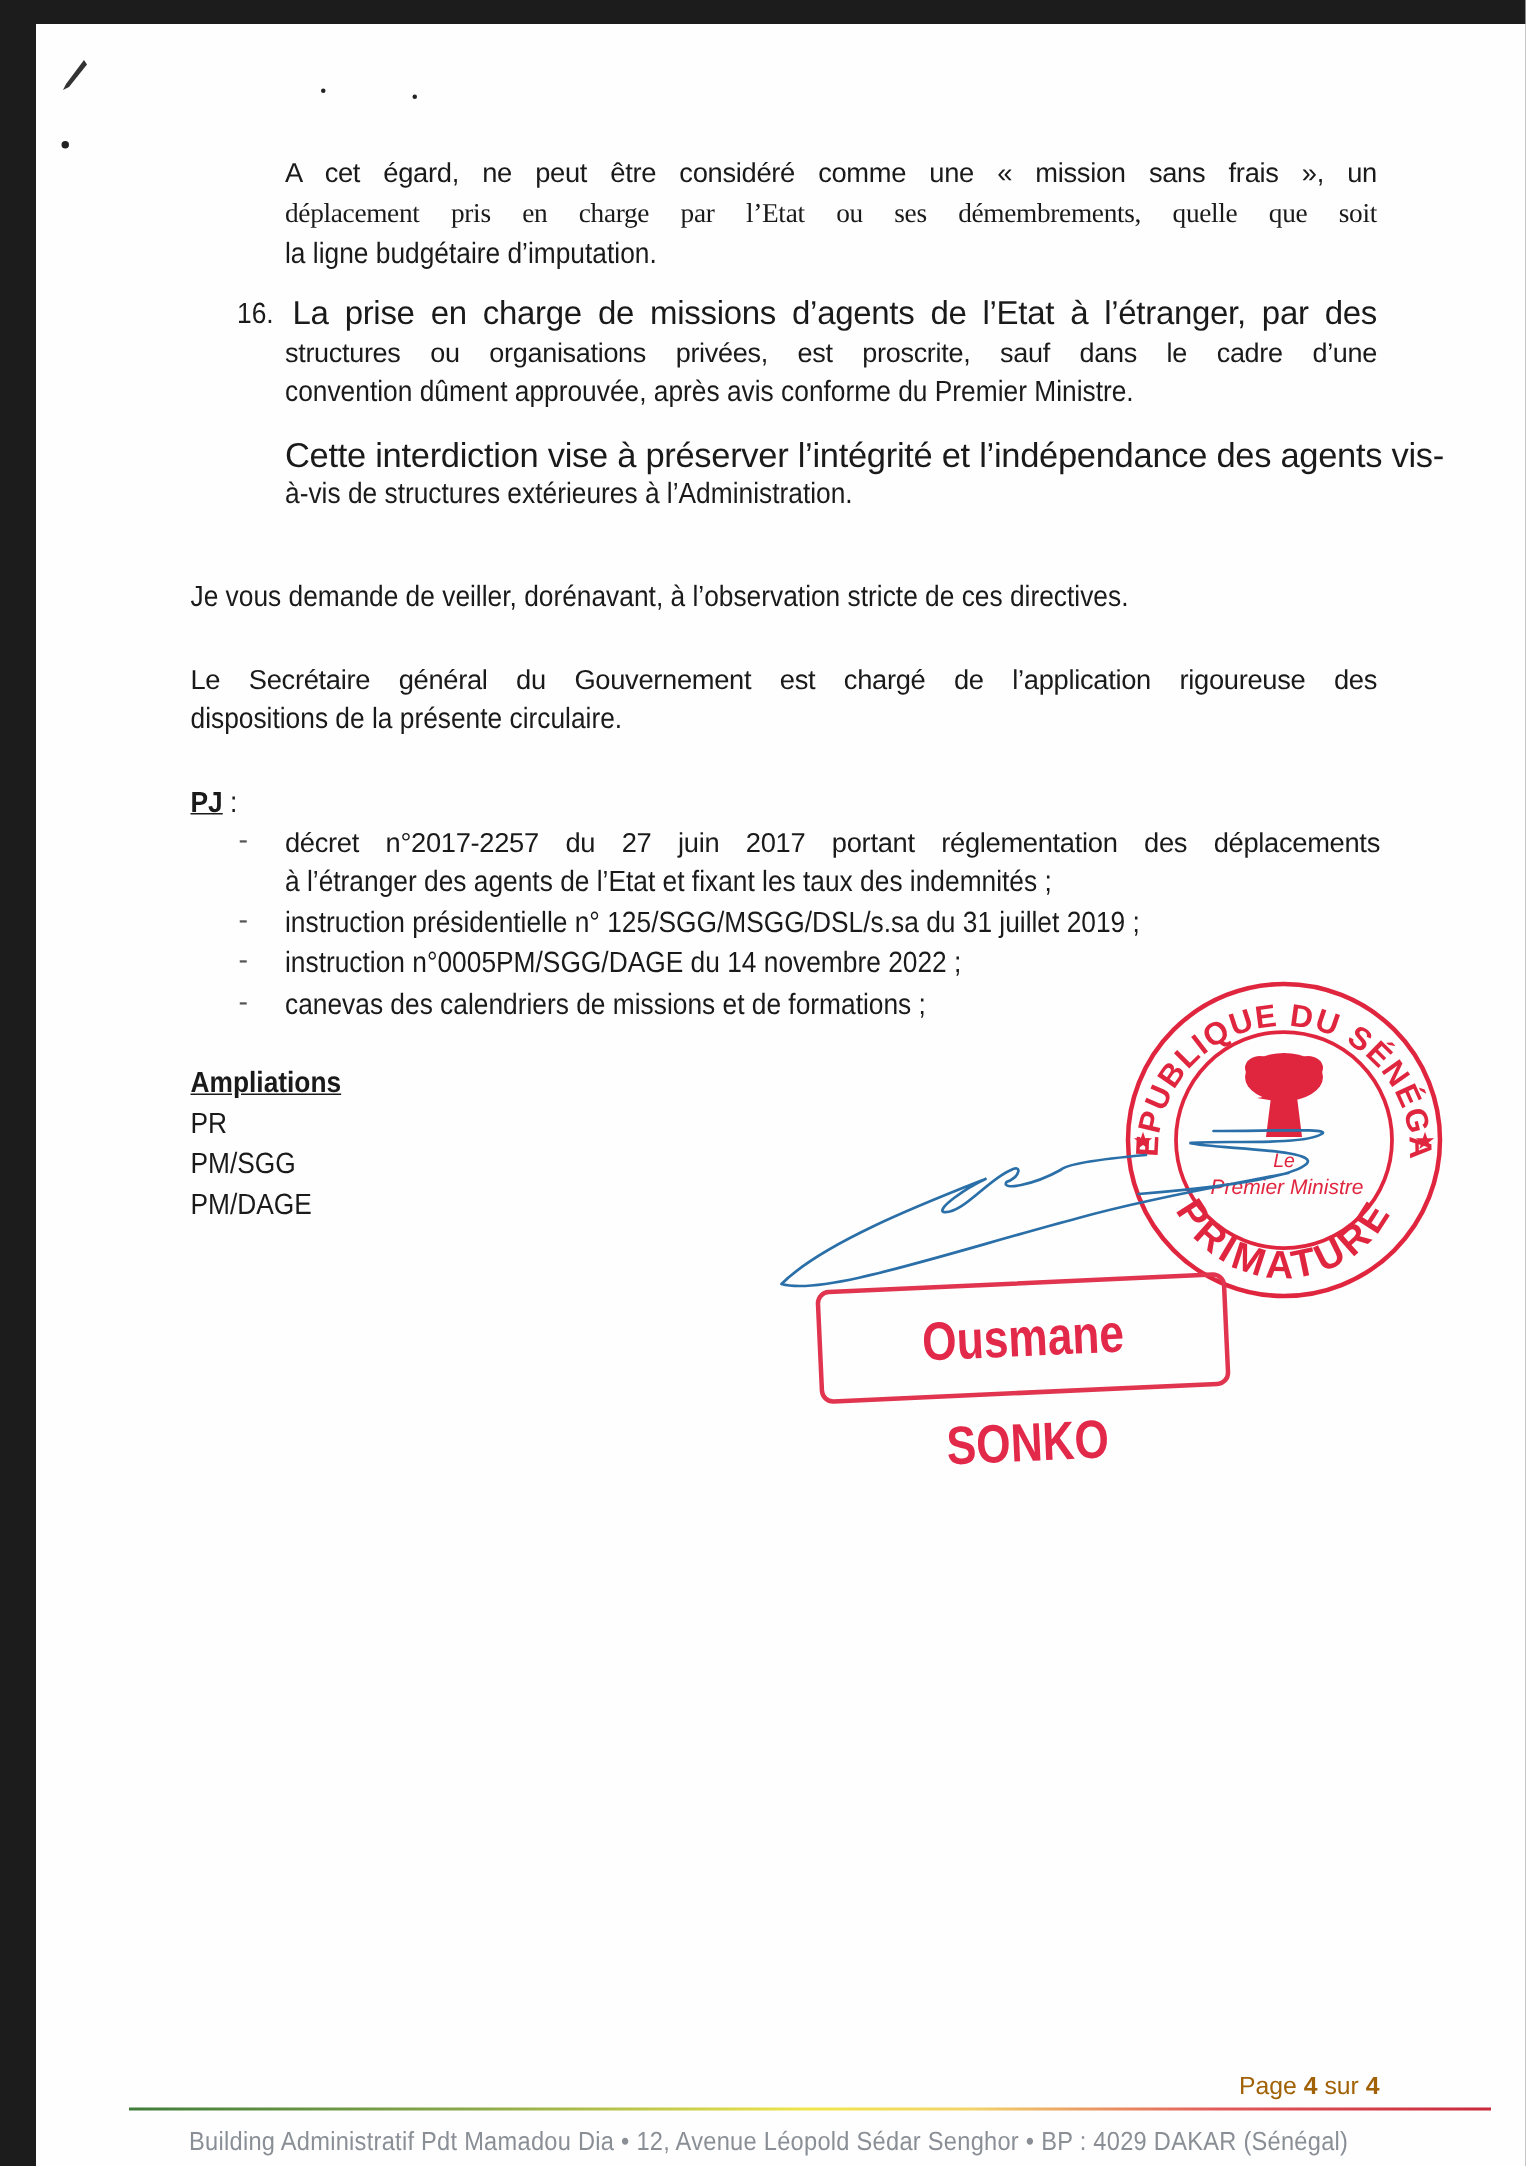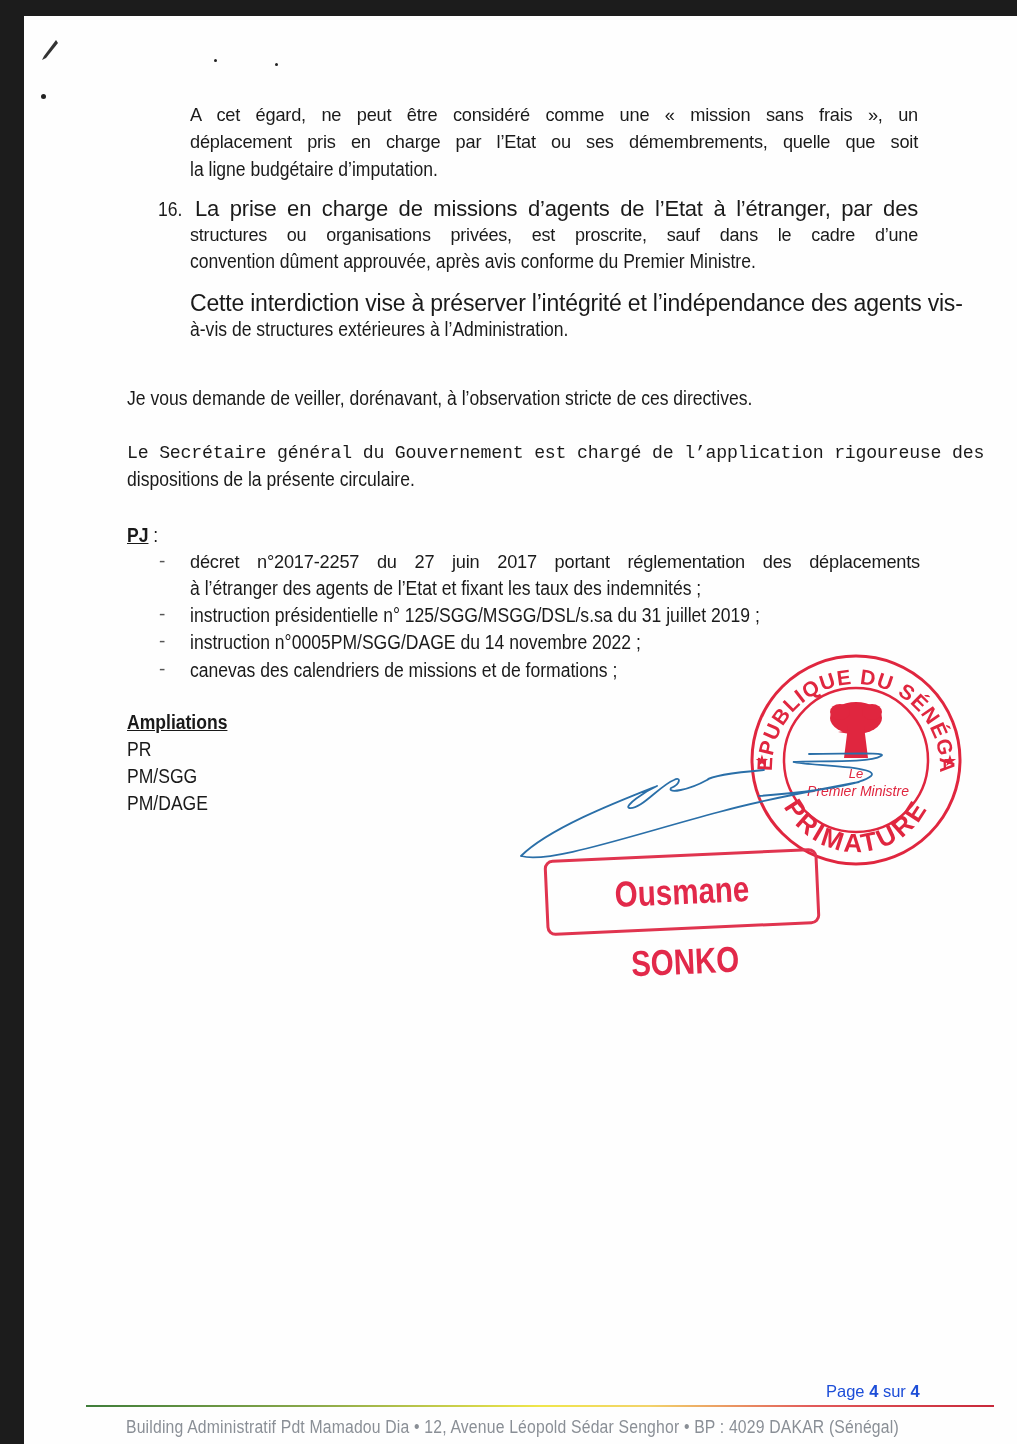--- a/index.html
+++ b/index.html
@@ -17,21 +17,21 @@
   .j { display: block; text-align: justify; text-align-last: justify; }
   .ul { text-decoration: underline; font-weight: bold; }
   .dash { position: absolute; color: #555; font-size: 19px; }
   .stamp-name {
     position: absolute; left: 521px; top: 838px; width: 268px; height: 70px;
     border: 3px solid #e0344f; border-radius: 9px; transform: rotate(-2.6deg);
     color: #e2294a; font-weight: bold; font-size: 36px; line-height: 70px; text-align: center;
     letter-spacing: 0px;
   }
   .stamp-name span { display: inline-block; transform: scaleX(0.82); }
-  .footer-page { position: absolute; left: 802px; top: 1366px; font-size: 16.5px; color: #1d4ed8; }
+  .footer-page { position: absolute; left: 802px; top: 1366px; font-size: 16.5px; color: #a16207; }
   .footer-page b { font-weight: bold; }
   .footer-rule {
     position: absolute; left: 62px; top: 1389px; width: 908px; height: 2px;
     background: linear-gradient(to right, #3f7d3a 0%, #8aa84a 25%, #f0e64a 50%, #f2d36a 62%, #e25a5a 80%, #c8283a 100%);
   }
   .footer-addr {
     position: absolute; left: 102px; top: 1401px; font-size: 17.5px; color: #8a8f96;
     white-space: nowrap; letter-spacing: 0.2px; transform: scaleX(0.9); transform-origin: left top;
   }
 </style>
@@ -45,21 +45,21 @@
   </svg>
   <div class="scan-mark" style="left:17px;top:78px;width:5px;height:5px;border-radius:50%;background:#222"></div>
   <div class="scan-mark" style="left:190px;top:43px;width:3px;height:3px;border-radius:50%;background:#222"></div>
   <div class="scan-mark" style="left:251px;top:47px;width:3px;height:3px;border-radius:50%;background:#222"></div>
 
   <div>
     <div class="line" style="left:166px;top:86px;width:728px">
         <span class="j" style="font-size: 18.2px; letter-spacing: -0.2px;">A cet égard, ne peut être considéré comme une « mission sans frais », un</span>
       </div>
     <div class="line" style="left:166px;top:113px;width:728px">
-        <span class="j" style="font-size: 18.2px; letter-spacing: -0.2px;">déplacement pris en charge par l’Etat ou ses démembrements, quelle que soit</span>
+        <span class="j" style="font-size: 18.2px; letter-spacing: -0.2px; font-family: Liberation Serif, serif;">déplacement pris en charge par l’Etat ou ses démembrements, quelle que soit</span>
       </div>
     <div class="line" style="left: 166px; top: 140px; transform: scaleX(0.9); transform-origin: left top;">la ligne budgétaire d’imputation.</div>
   </div>
 
   <div>
     <div class="line" style="left: 134px; top: 180px; transform: scaleX(0.9); transform-origin: left top;">16.</div>
     <div class="line" style="left:171px;top:180px;width:723px">
         <span class="j" style="font-size: 22px; letter-spacing: -0.2px;">La prise en charge de missions d’agents de l’Etat à l’étranger, par des</span>
       </div>
     <div class="line" style="left:166px;top:206px;width:728px">
@@ -67,21 +67,21 @@
       </div>
     <div class="line" style="left: 166px; top: 232px; transform: scaleX(0.9); transform-origin: left top;">convention dûment approuvée, après avis conforme du Premier Ministre.</div>
     <div class="line" style="left:166px;top:274px;width:728px">
         <span class="j" style="font-size: 23px; letter-spacing: -0.2px;">Cette interdiction vise à préserver l’intégrité et l’indépendance des agents vis-</span>
       </div>
     <div class="line" style="left: 166px; top: 300px; transform: scaleX(0.9); transform-origin: left top;">à-vis de structures extérieures à l’Administration.</div>
   </div>
 
   <div class="line" style="left: 103px; top: 369px; transform: scaleX(0.9); transform-origin: left top;">Je vous demande de veiller, dorénavant, à l’observation stricte de ces directives.</div>
   <div class="line" style="left:103px;top:424px;width:791px">
-      <span class="j" style="font-size: 18.2px; letter-spacing: -0.2px; font-family: Liberation Mono, monospace;">Le Secrétaire général du Gouvernement est chargé de l’application rigoureuse des</span>
+      <span class="j" style="font-size: 18.2px; letter-spacing: -0.2px;">Le Secrétaire général du Gouvernement est chargé de l’application rigoureuse des</span>
     </div>
   <div class="line" style="left: 103px; top: 450px; transform: scaleX(0.9); transform-origin: left top;">dispositions de la présente circulaire.</div>
 
   <div>
     <div class="line" style="left: 103px; top: 506px; transform: scaleX(0.9); transform-origin: left top;"><span class="ul">PJ</span><span> :</span></div>
 
     <div class="dash" style="left:135px;top:534px;">-</div>
     <div class="line" style="left:166px;top:533px;width:730px">
         <span class="j" style="font-size: 18.2px; letter-spacing: -0.2px;">décret n°2017-2257 du 27 juin 2017 portant réglementation des déplacements</span>
       </div>

